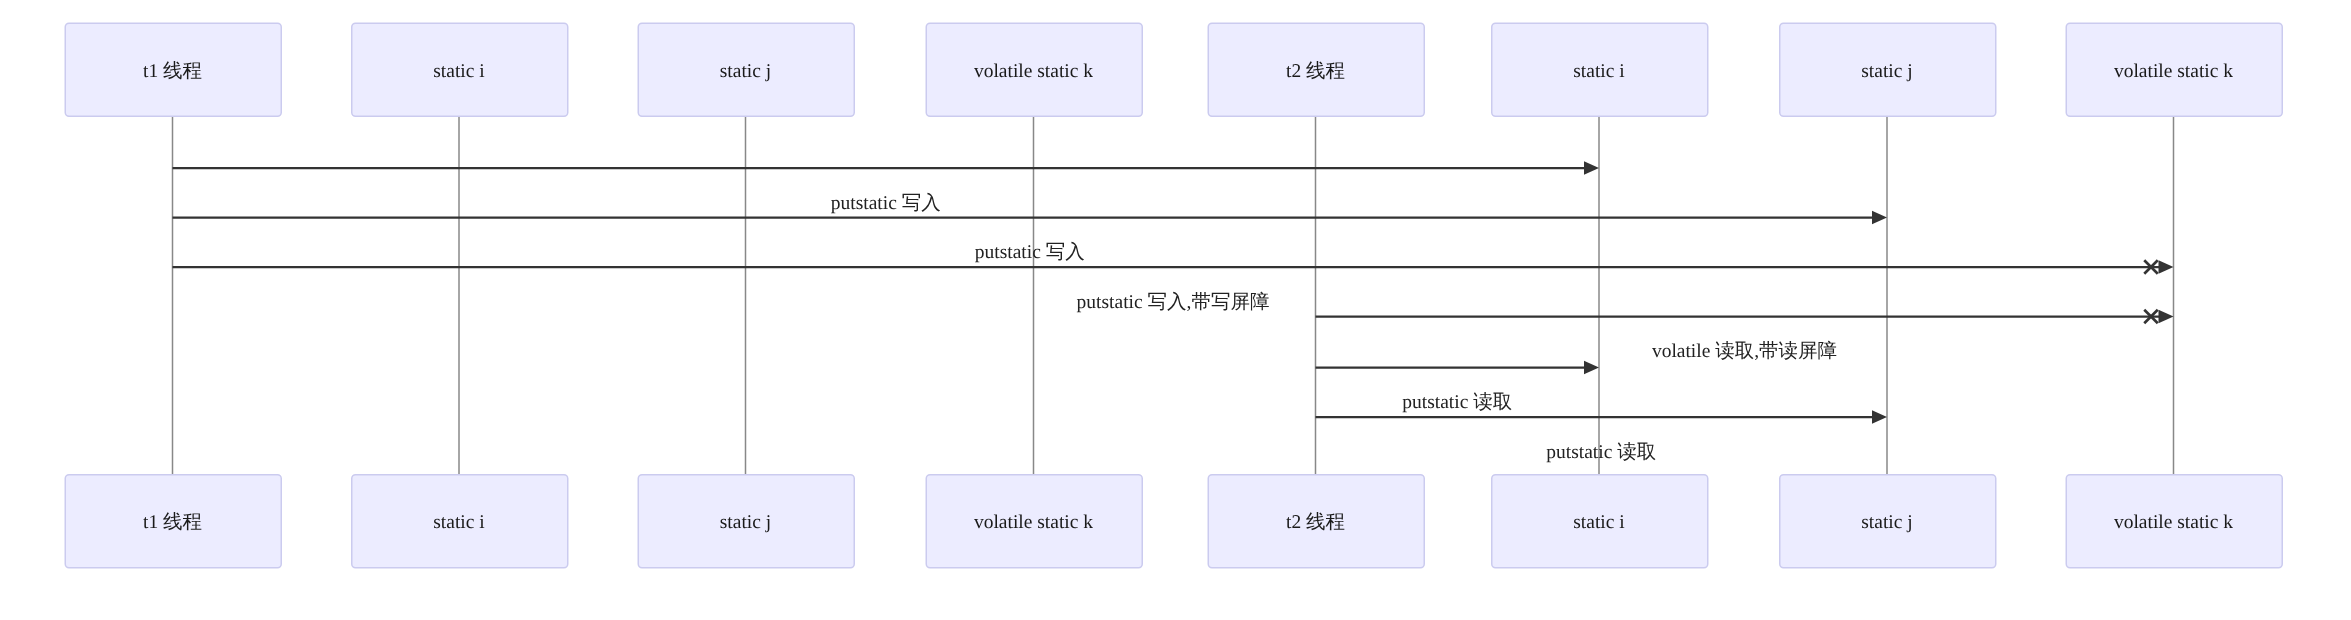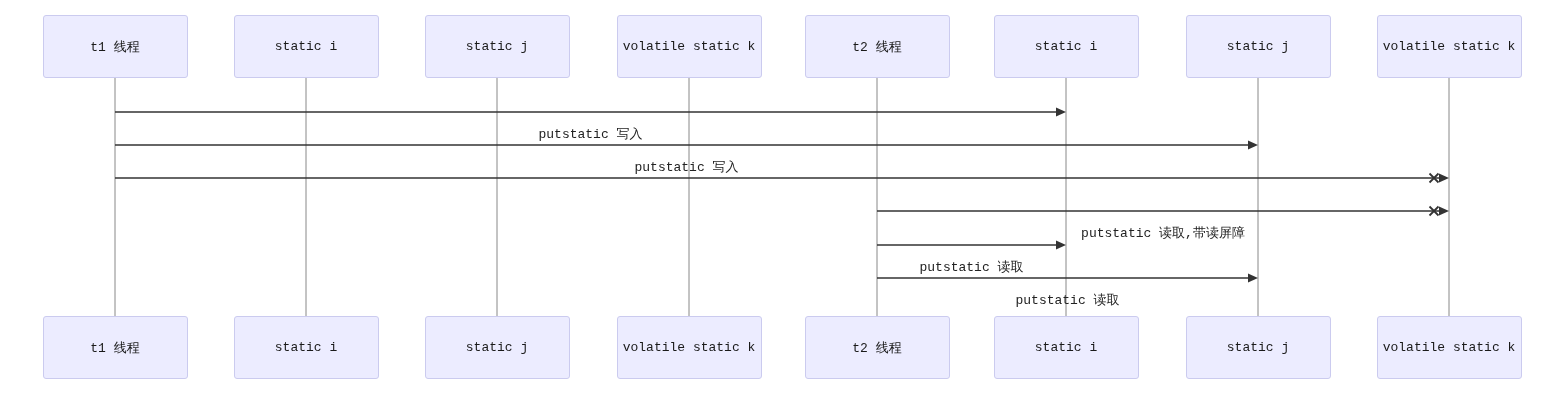--- a/index.html
+++ b/index.html
@@ -1,20 +1,20 @@
 <!DOCTYPE html>
 <html><head>
 <meta charset="utf-8">
 <style>
   html,body{margin:0;padding:0;background:#ffffff;}
   #stage{
     position:relative;
     width:1567px;height:413px;
     background:var(--bg,#ffffff);
-    font-family:Liberation Mono, monospace;
+    font-family:Liberation Serif, serif;
     overflow:hidden;
   }
   #diagram-svg{position:absolute;left:0;top:0;width:1567px;height:413px;}
   .actor{
     position:absolute;
     width:var(--box-w,145px);height:var(--box-h,63px);
     box-sizing:border-box;
     background:var(--actor-fill,#ECECFF);
     border:1px solid var(--actor-border,#CBCBEF);
     border-radius:3px;
@@ -78,16 +78,17 @@
   <div class="actor bottom" style="left: 233.5px; top: 316px;">static i</div>
   <div class="actor bottom" style="left: 424.5px; top: 316px;">static j</div>
   <div class="actor bottom" style="left: 616.5px; top: 316px;">volatile static k</div>
   <div class="actor bottom" style="left: 804.5px; top: 316px;">t2 线程</div>
   <div class="actor bottom" style="left: 993.5px; top: 316px;">static i</div>
   <div class="actor bottom" style="left: 1185.5px; top: 316px;">static j</div>
   <div class="actor bottom" style="left: 1376.5px; top: 316px;">volatile static k</div>
 
   <div class="msg-label" style="left: 590.5px; top: 108px;">putstatic 写入</div>
   <div class="msg-label" style="left: 686.5px; top: 141px;">putstatic 写入</div>
-  <div class="msg-label" style="left: 1163px; top: 207px;">putstatic 读取,带读屏障</div>
+  <div class="msg-label" style="left: 782px; top: 174px;">putstatic 写入,带写屏障</div>
+  <div class="msg-label" style="left: 1163px; top: 207px;">volatile 读取,带读屏障</div>
   <div class="msg-label" style="left: 971.5px; top: 241px;">putstatic 读取</div>
   <div class="msg-label" style="left: 1067.5px; top: 274px;">putstatic 读取</div>
 </div>
 
 </body></html>

